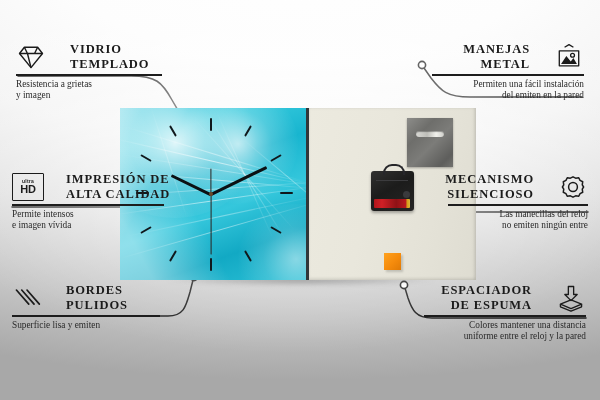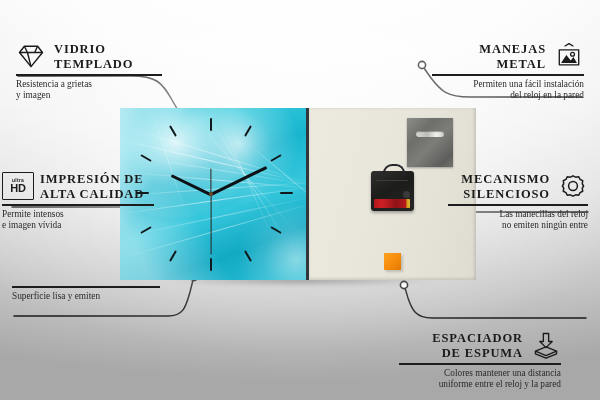--- a/index.html
+++ b/index.html
@@ -16,21 +16,21 @@
   #stage:after{
     content:"";position:absolute;inset:0;pointer-events:none;
     background:radial-gradient(ellipse 90% 70% at 48% 38%, rgba(255,255,255,.85) 0%, rgba(255,255,255,.25) 45%, rgba(255,255,255,0) 72%);
   }
 
   
   .wires{position:absolute;inset:0;width:600px;height:400px;}
 
   
   .feat{position:absolute;z-index:6;}
-  .feat .head{display:flex;align-items:flex-start;gap:8px;}
+  .feat .head{display:flex;align-items:flex-end;gap:24px;}
   .feat.left .head{justify-content:flex-start;}
   .feat.right .head{justify-content:flex-end;}
   .ttl{
     font-family:"Liberation Serif", serif;
     font-weight:bold;font-size:12.5px;line-height:14.5px;
     letter-spacing:.9px;color:#1b1b1b;text-transform:uppercase;
     white-space:pre-line;
   }
   .feat.left .ttl{text-align:left;}
   .feat.right .ttl{text-align:right;font-family:Liberation Serif, serif;}
@@ -213,37 +213,50 @@
           </svg>
       </span>
       <span class="ttl">VIDRIO
 TEMPLADO</span>
     </div>
     <div class="rule" style="width:146px;"></div>
     <div class="sub">Resistencia a grietas
 y imagen</div>
   </div>
 
-  <div class="feat left" style="left:2px;top:172px;width:165px;">
+  <div class="feat left" style="left:12px;top:172px;width:165px;">
     <div class="head">
       <span class="ico">
         <span class="hdbox">
           <span class="u">ultra</span>
           <span class="h">HD</span>
         </span>
       </span>
       <span class="ttl">IMPRESIÓN DE
 ALTA CALIDAD</span>
     </div>
     <div class="rule" style="width:152px;"></div>
     <div class="sub">Permite intensos
 e imagen vívida</div>
   </div>
 
   <div class="feat left" style="left:12px;top:283px;width:155px;">
+    <div class="head">
+      <span class="ico">
+        <svg viewBox="0 0 34 30">
+            <g fill="none" stroke="currentColor" stroke-width="1.9" stroke-linecap="round">
+          <path d="M5 6 L19 22"></path>
+              <path d="M11 6 L25 22"></path>
+              <path d="M17 6 L31 22"></path>
+        </g>
+          </svg>
+      </span>
+      <span class="ttl">BORDES
+PULIDOS</span>
+    </div>
     <div class="rule" style="width:148px;"></div>
     <div class="sub">Superficie lisa y emiten</div>
   </div>
 
   <div class="feat right" style="left:432px;top:42px;width:152px;">
     <div class="head">
       <span class="ttl">MANEJAS
 METAL</span>
       <span class="ico">
         <svg viewBox="0 0 34 30">
@@ -251,42 +264,42 @@
           <path d="M12 4 L17 1 L22 4"></path>
           <rect x="6" y="8" width="22" height="17"></rect>
           <path d="M8 23 L14 14 L19 20 L22 16 L26 23 Z" fill="currentColor" stroke="none"></path>
           <circle cx="21" cy="13" r="2.2"></circle>
         </g>
           </svg>
       </span>
     </div>
     <div class="rule" style="width:152px;"></div>
     <div class="sub">Permiten una fácil instalación
-del reloj en la pared</div>
+del emiten en la pared</div>
   </div>
 
   <div class="feat right" style="left:448px;top:172px;width:140px;">
     <div class="head">
       <span class="ttl">MECANISMO
 SILENCIOSO</span>
       <span class="ico">
         <svg viewBox="0 0 34 30">
             <g fill="none" stroke="currentColor" stroke-width="1.7" stroke-linejoin="round">
           <path d="M17 3.5 L20 5 L23.5 4.5 L25 7.5 L28 9 L27.5 12.5 L29 15 L27.5 17.5 L28 21 L25 22.5 L23.5 25.5 L20 25 L17 26.5 L14 25 L10.5 25.5 L9 22.5 L6 21 L6.5 17.5 L5 15 L6.5 12.5 L6 9 L9 7.5 L10.5 4.5 L14 5 Z"></path>
           <circle cx="17" cy="15" r="5"></circle>
         </g>
           </svg>
       </span>
     </div>
     <div class="rule" style="width:140px;"></div>
     <div class="sub">Las manecillas del reloj
 no emiten ningún entre</div>
   </div>
 
-  <div class="feat right" style="left:399px;top:283px;width:162px;margin-top:48px;">
+  <div class="feat right" style="left:424px;top:283px;width:162px;">
     <div class="head">
       <span class="ttl">ESPACIADOR
 DE ESPUMA</span>
       <span class="ico">
         <svg viewBox="0 0 34 30">
             <g fill="none" stroke="currentColor" stroke-width="1.5" stroke-linejoin="round">
           <path d="M14 2 H20 V11 H24 L17 18 L10 11 H14 Z"></path>
           <path d="M17 17 L29 22 L17 27 L5 22 Z"></path>
           <path d="M5 22 V25 L17 30 L29 25 V22"></path>
         </g>

